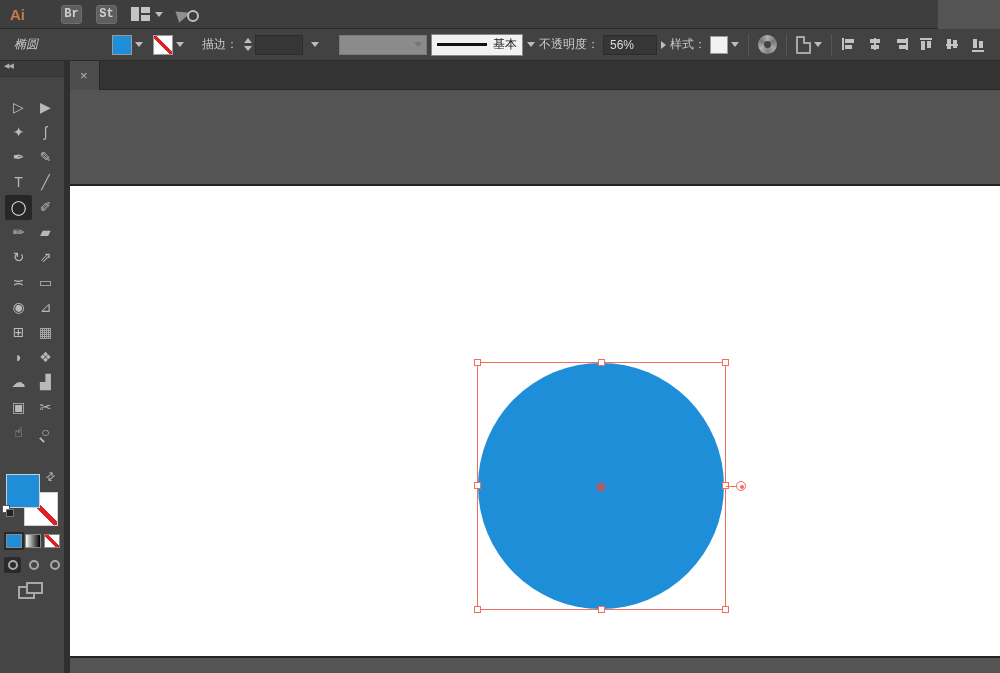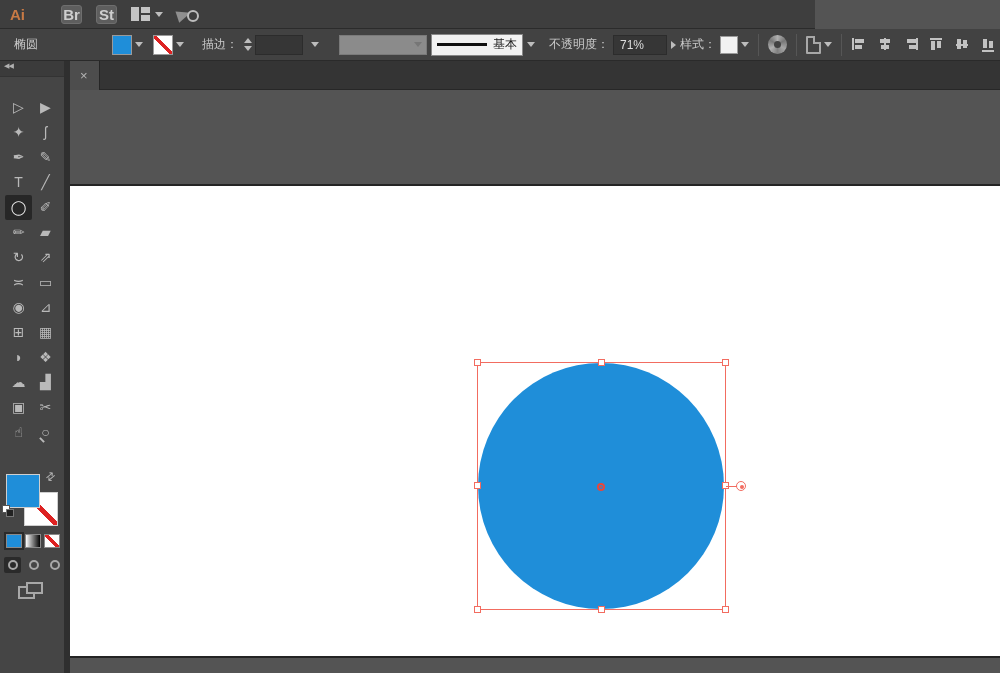--- a/index.html
+++ b/index.html
@@ -1,27 +1,27 @@
 <!DOCTYPE html>
 <html><head>
 <meta charset="utf-8">
 <style>
   * { margin:0; padding:0; box-sizing:border-box; }
   html,body { width:1000px; height:673px; overflow:hidden; background:#545454;
     font-family:"Liberation Sans","DejaVu Sans",sans-serif; }
   .stage { position:relative; width:1000px; height:673px; }
 
   
-  .menubar { position:absolute; left:0; top:0; width:815px; height:29px;
+  .menubar { position:absolute; left:0; top:0; width:938px; height:29px;
     background:#3e3e3e; border-bottom:1px solid #2b2b2b; display:flex; align-items:center; }
   .ai-logo { color:#c87a45; font-weight:bold; font-size:15px; margin:0 22px 0 10px; }
   .menu-item { color:#d4d4d4; font-size:12.5px; padding:0 13px; height:29px; line-height:29px; cursor:default; }
   .mb-icons { display:flex; align-items:center; margin-left:14px; gap:14px; }
   .sq-badge { width:21px; height:19px; background:#5e5e5e; border:1px solid #6e6e6e; border-radius:3px;
-    color:#cfcfcf; font-size:15px; font-weight:bold; display:flex; align-items:center; justify-content:center; }
+    color:#cfcfcf; font-size:12px; font-weight:bold; display:flex; align-items:center; justify-content:center;font-family:Liberation Mono, monospace; }
   .ws-icon { width:19px; height:14px;
     background:
       linear-gradient(#c4c4c4,#c4c4c4) 0 0/8px 14px no-repeat,
       linear-gradient(#c4c4c4,#c4c4c4) 10px 0/9px 6px no-repeat,
       linear-gradient(#c4c4c4,#c4c4c4) 10px 8px/9px 6px no-repeat; }
   .chev { width:0; height:0; border-left:4px solid transparent; border-right:4px solid transparent;
     border-top:5px solid #bdbdbd; }
   .share-icon { position:relative; width:22px; height:18px; }
   .share-icon::before { content:""; position:absolute; left:0; top:4px; width:0; height:0;
     border-top:6px solid transparent; border-bottom:6px solid transparent; border-left:14px solid #8f8f8f;
@@ -140,21 +140,21 @@
       <span class="sq-badge">St</span>
       <span style="display:flex;align-items:center;gap:5px;">
         <span class="ws-icon"></span>
         <span class="chev"></span>
       </span>
       <span class="share-icon"></span>
     </div>
   </div>
 
   <div class="controlbar">
-    <span class="cb-label" style="margin-right:74px;">椭圆</span>
+    <span class="cb-label" style="margin-right:74px;font-style:italic;">椭圆</span>
     <span class="cb-group">
       <span class="swatch-sm" id="fill-swatch" style="background: rgb(31, 142, 217);"></span>
       <span class="chev"></span>
     </span>
     <span class="cb-group" style="margin-left:10px;">
       <span class="swatch-sm none-diag"></span>
       <span class="chev"></span>
     </span>
     <span class="cb-label" style="margin-left:18px;">描边：</span>
     <span class="spin">
@@ -168,22 +168,22 @@
     <span class="gray-drop" style="margin-left:16px;">
       <span class="chev"></span>
     </span>
     <span class="brush-box" style="margin-left:4px;">
       <span class="brush-line"></span>
       <span>基本</span>
     </span>
     <span class="chev-btn">
         <span class="chev"></span>
       </span>
-    <span class="cb-label" style="margin-left:10px;font-family:Liberation Serif, serif;">不透明度：</span>
-    <span class="dark-field" style="width:54px;margin-left:4px;">71%</span>
+    <span class="cb-label" style="font-family:Liberation Serif, serif;">不透明度：</span>
+    <span class="dark-field" style="width:54px;margin-left:4px;">56%</span>
     <span class="rarrow"></span>
     <span class="cb-label" style="margin-left:0;">样式：</span>
     <span class="cb-group" style="margin-left:4px;">
       <span class="swatch-sm" style="width:18px;height:18px;background:#f2f2f2;"></span>
       <span class="chev"></span>
     </span>
     <span class="vsep"></span>
     <span class="wheel-icon"></span>
     <span class="vsep"></span>
     <span class="cb-group">

